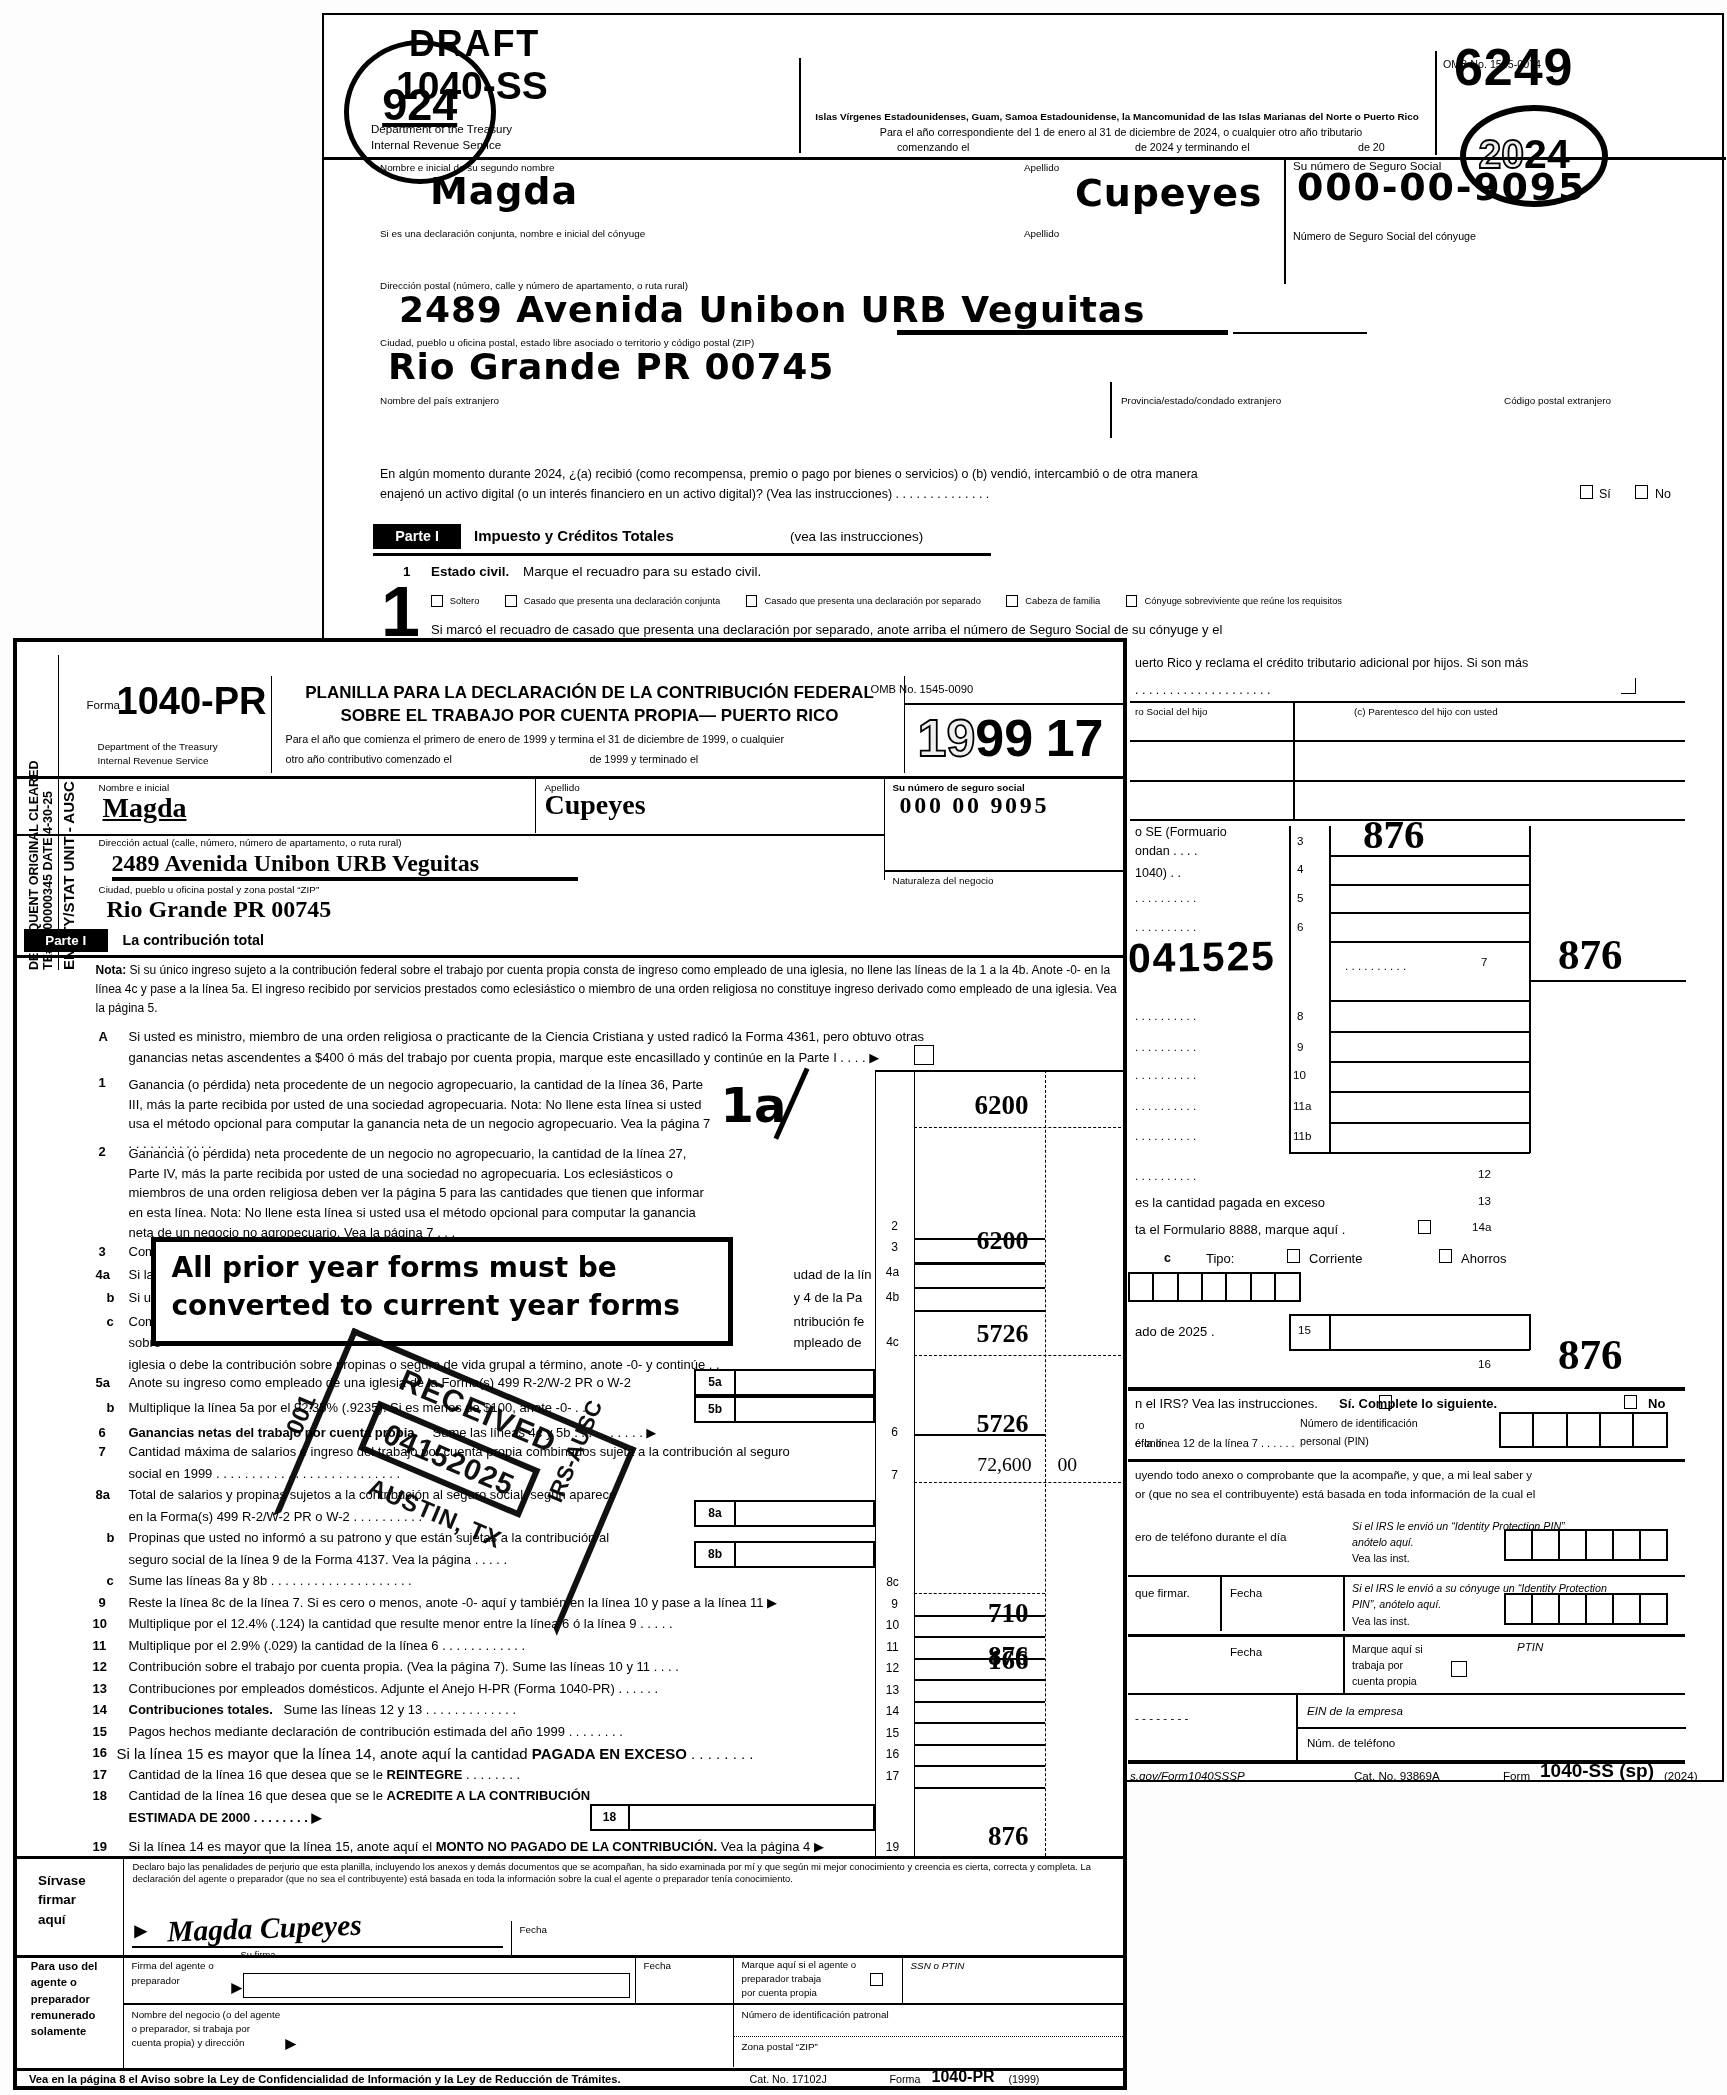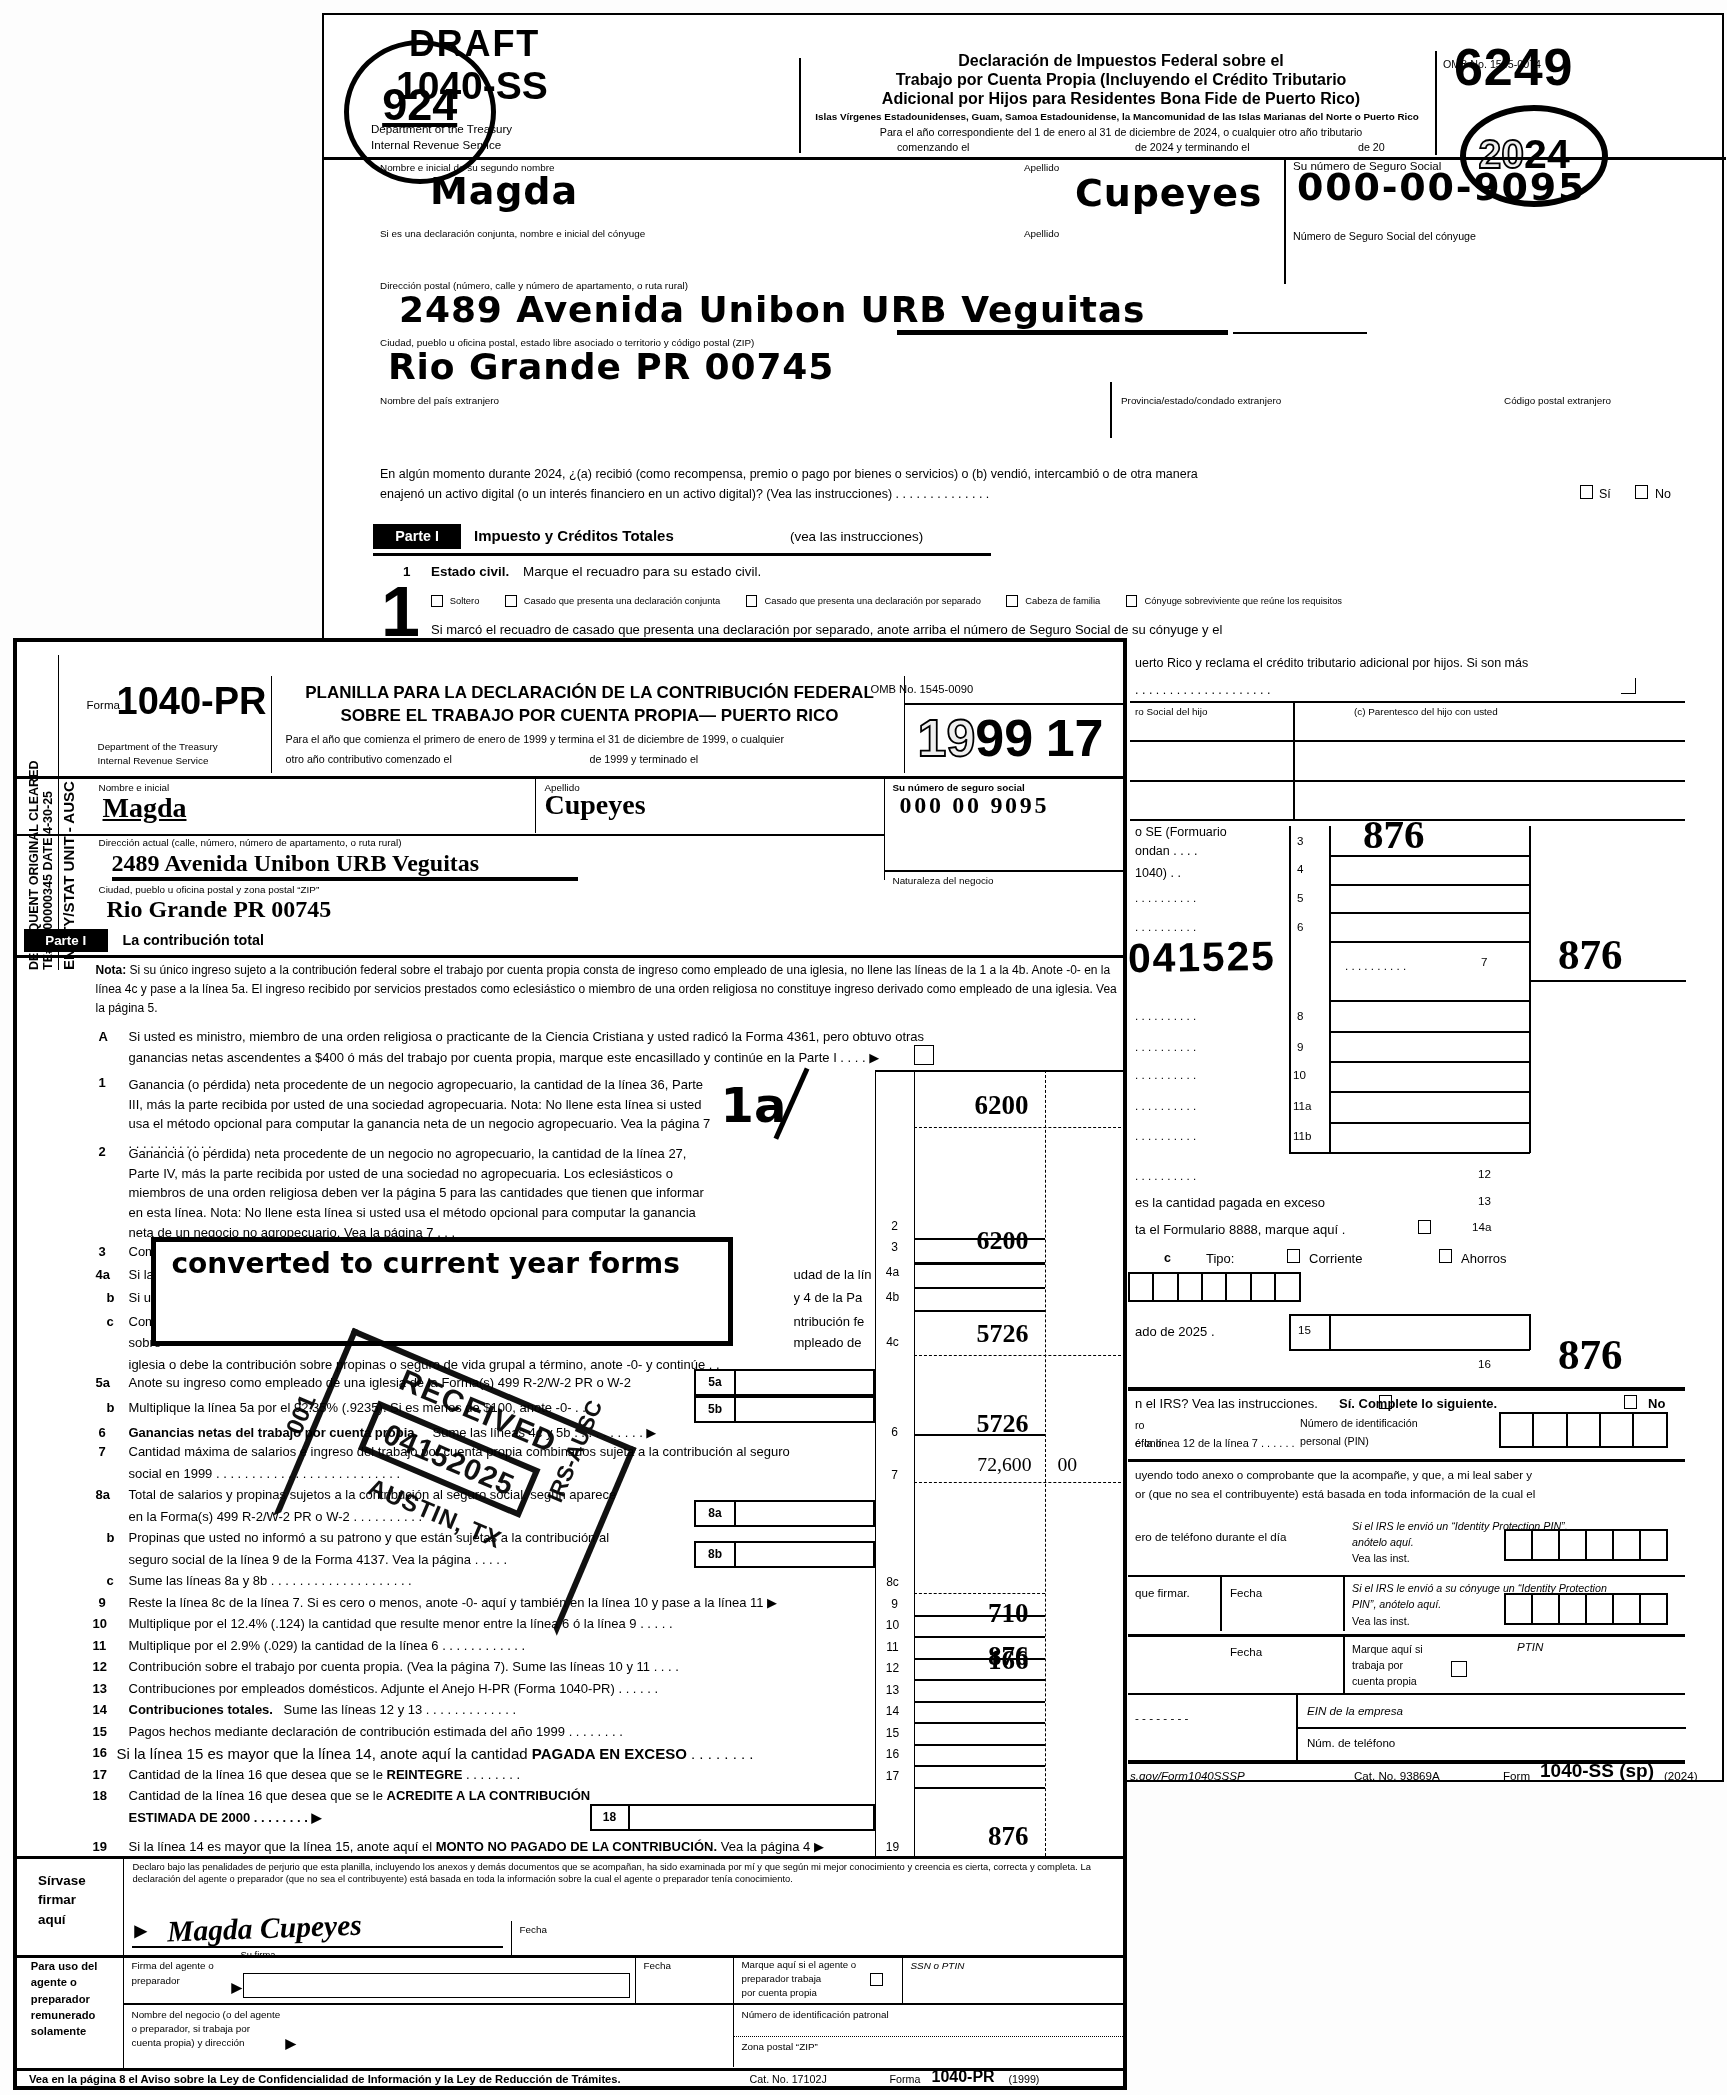--- a/index.html
+++ b/index.html
@@ -33,25 +33,20 @@
 <section class="a form" style="left:322px;top:13.4px;width:1402px;height:1769px;border-width:2.7px;z-index:1">
 
   <div class="a" style="left:19.7px;top:25px;width:142px;height:134px;border:5.4px solid #000;border-radius:50%">
     <div class="a b" style="left:0;top:34px;width:100%;font-size:45px;text-align:center;text-decoration:underline">924</div>
   </div>
   <div class="a b" style="left:85px;top:7.2px;font-size:36px;letter-spacing:1.8px">DRAFT</div>
   <div class="a b" style="left:72px;top:49px;font-size:39px">1040-SS</div>
   <div class="a" style="left:47px;top:107px;font-size:11.6px">Department of the Treasury</div>
   <div class="a" style="left:47px;top:123px;font-size:11.6px">Internal Revenue Service</div>
   <div class="a vr" style="left:475px;top:43px;height:95px"></div>
-  <div class="a b ctr" style="left:488px;top:36px;width:618px;font-size:16px;line-height:19px">
-    <div>Declaración de Impuestos Federal sobre el</div>
-    <div>Trabajo por Cuenta Propia (Incluyendo el Crédito Tributario</div>
-    <div>Adicional por Hijos para Residentes Bona Fide de Puerto Rico)</div>
-  </div>
   <div class="a b ctr" style="left:475px;top:96px;width:636px;font-size:9.9px">Islas Vírgenes Estadounidenses, Guam, Samoa Estadounidense, la Mancomunidad de las Islas Marianas del Norte o Puerto Rico</div>
   <div class="a ctr" style="left:488px;top:111px;width:618px;font-size:10.7px">Para el año correspondiente del 1 de enero al 31 de diciembre de 2024, o cualquier otro año tributario</div>
   <div class="a" style="left:573px;top:126px;font-size:10.7px">comenzando el</div>
   <div class="a" style="left:811px;top:126px;font-size:10.7px">de 2024 y terminando el</div>
   <div class="a" style="left:1034px;top:126px;font-size:10.7px">de 20</div>
   <div class="a vr" style="left:1111px;top:36px;height:104px"></div>
   <div class="a" style="left:1119px;top:43px;font-size:10.7px">OMB No. 1545-0074</div>
   <div class="a b" style="left:1130px;top:21.5px;font-size:52px;letter-spacing:0.9px">6249</div>
   <div class="a" style="left:1136px;top:90px;width:136px;height:90px;border:6.3px solid #000;border-radius:50%">
     <div class="a" style="left:12.5px;top:19.7px;font-size:41px;font-weight:bold">
@@ -345,20 +340,21 @@
   <div class="a ctr" style="left:858px;top:623px;width:36px;font-size:12px">4a</div>
   <div class="a hr" style="left:897px;top:645px;width:131px"></div>
   <div class="a ctr" style="left:858px;top:648px;width:36px;font-size:12px">4b</div>
   <div class="a hr" style="left:897px;top:668px;width:131px"></div>
   <div class="a" style="left:112px;top:715px;font-size:13px;white-space:nowrap">iglesia o debe la contribución sobre propinas o seguro de vida grupal a término, anote  -0-  y continúe  .    .</div>
   <div class="a ctr" style="left:858px;top:693px;width:36px;font-size:12px">4c</div>
   <div class="a amt rt" style="left:905px;top:677px;width:107px;font-size:26px">5726</div>
   <div class="a" style="left:897px;top:713px;width:212px;border-top:1.8px dashed #000"></div>
 
   <div class="a stamp-box" style="left:134px;top:595px;width:582px;height:109px;z-index:3">
+    <div class="b" style="font-family:'DejaVu Sans',sans-serif;font-size:28px;padding:9px 0 0 16px">All prior year forms must be</div>
     <div class="b" style="font-family:'DejaVu Sans',sans-serif;font-size:28px;padding:5.4px 0 0 16px">converted to current year forms</div>
   </div>
 
   <div class="a b" style="left:79px;top:733px;font-size:13px">5a</div>
   <div class="a" style="left:112px;top:733px;font-size:13px">Anote su ingreso como empleado de una iglesia de la Forma(s) 499 R-2/W-2 PR o W-2</div>
   <div class="a cell b ctr" style="left:677px;top:727px;width:43px;height:27px;font-size:12px;line-height:23px">5a</div>
   <div class="a cell" style="left:717px;top:727px;width:141px;height:27px"></div>
   <div class="a b" style="left:90px;top:758px;font-size:13px">b</div>
   <div class="a" style="left:112px;top:758px;font-size:13px">Multiplique la línea 5a por el 92.35% (.9235). Si es menos de $100, anote -0-    .    .</div>
   <div class="a cell b ctr" style="left:677px;top:754px;width:43px;height:27px;font-size:12px;line-height:23px">5b</div>

